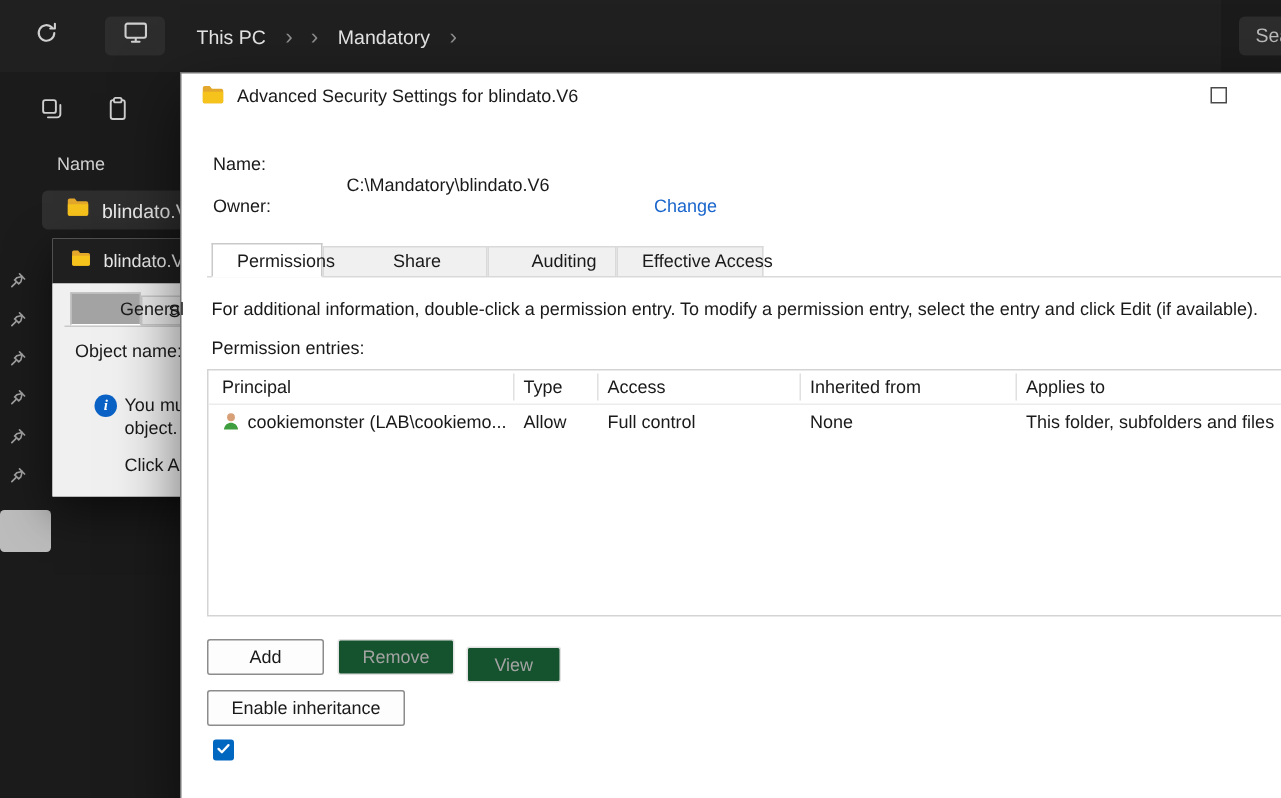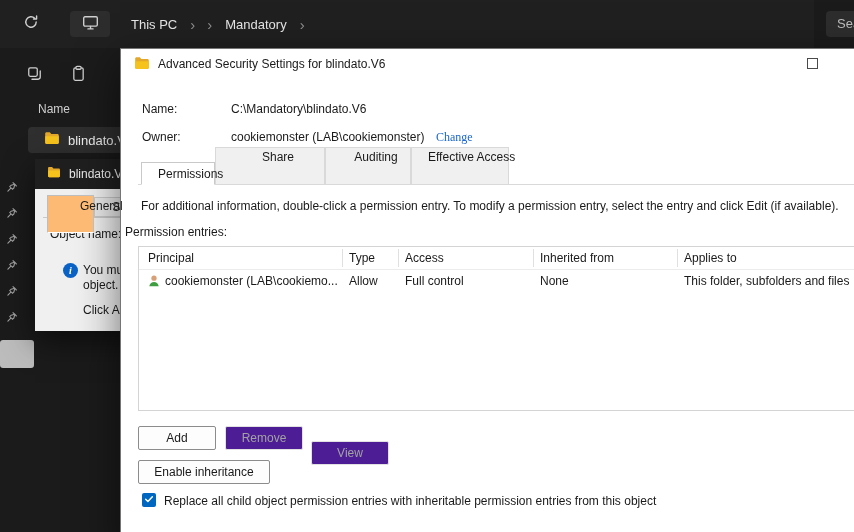--- a/index.html
+++ b/index.html
@@ -32,60 +32,60 @@
   .nav-sel{position:absolute;left:0;top:340px;width:34px;height:28px;background:#bcbcbc;border-radius:3px;}
 
   
   .props{position:absolute;left:35px;top:159px;width:260px;height:172px;
     box-shadow:0 10px 28px rgba(0,0,0,.55);background:var(--properties_bg,#f0f0f0);}
   .props-title{position:absolute;left:0;top:0;width:100%;height:30px;background:#1f1f1f;
     display:flex;align-items:center;padding-left:12px;}
   .props-title .t{color:#e8e8e8;font-size:12px;margin-left:8px;white-space:nowrap;}
   .props-body{position:absolute;left:0;top:30px;right:0;bottom:0;background:var(--properties_bg,#f0f0f0);color:#1a1a1a;font-size:12px;}
   .ptab{position:absolute;top:8px;height:20px;line-height:19px;text-align:center;font-size:12px;color:#1a1a1a;}
-  .ptab.active{background:#fdba74;border:1px solid #bdbdbd;border-bottom:1px solid #fff;height:38px;line-height:21px;top:6px;z-index:2;padding-left:32px;}
+  .ptab.active{background:#a3a3a3;border:1px solid #bdbdbd;border-bottom:1px solid #fff;height:22px;line-height:21px;top:6px;z-index:2;padding-left:32px;}
   .ptab.inactive{background:#eaeaea;border:1px solid #c9c9c9;}
   .ptabs-line{position:absolute;left:8px;top:28px;width:244px;border-top:1px solid #c9c9c9;}
   .info-icon{position:absolute;width:15px;height:15px;border-radius:50%;background:#0a62c6;color:#fff;
     font-size:10px;font-weight:bold;font-family:"Liberation Serif","DejaVu Serif",serif;font-style:italic;
     display:flex;align-items:center;justify-content:center;}
 
   
   .secdlg{position:absolute;left:120px;top:48px;width:770px;height:500px;background:var(--dialog_bg,#ffffff);
     border:1px solid #757575;box-shadow:0 14px 40px rgba(0,0,0,.55);color:#1a1a1a;font-size:12px;}
   .sec-title{position:absolute;left:0;top:0;width:100%;height:30px;display:flex;align-items:center;padding-left:13px;}
   .sec-title .t{margin-left:8px;font-size:12px;color:#1a1a1a;white-space:nowrap;}
   .max-btn{position:absolute;left:686px;top:9px;width:11px;height:11px;border:1px solid #4a4a4a;background:#fff;}
 
   .f-label{position:absolute;left:21px;white-space:nowrap;}
   .f-value{position:absolute;left:110px;white-space:nowrap;}
   .link{color:var(--link,#1a66cc);cursor:pointer;white-space:nowrap;}
 
   .tabstrip{position:absolute;left:17px;top:112px;width:760px;height:24px;display:flex;align-items:flex-end;
     border-bottom:1px solid #d9d9d9;padding-left:3px;}
   .tab{font-size:12px;text-align:center;color:#1a1a1a;white-space:nowrap;padding-left:16px;}
-  .tab.inactive{height:37px;line-height:19px;background:#f0f0f0;border:1px solid #d9d9d9;border-bottom:none;}
+  .tab.inactive{height:20px;line-height:19px;background:#f0f0f0;border:1px solid #d9d9d9;border-bottom:none;}
   .tab.active{position:relative;height:23px;line-height:22px;background:#fff;border:1px solid #c9c9c9;
     border-bottom:1px solid #fff;margin-bottom:-1px;z-index:2;}
 
   .instruction{position:absolute;left:20px;top:150px;width:900px;white-space:nowrap;}
-  .entries-label{position:absolute;left:4px;top:176px;white-space:nowrap;}
+  .entries-label{position:absolute;left:20px;top:176px;white-space:nowrap;}
 
   .ptable{position:absolute;left:17px;top:197px;width:740px;height:165px;border:1px solid #d4d4d4;background:#fff;}
   .ptable .hcell{position:absolute;top:4px;font-size:12px;color:#1a1a1a;white-space:nowrap;text-align:right;}
   .ptable .hsep{position:absolute;top:2px;height:18px;width:1px;background:#e0e0e0;}
   .ptable .hline{position:absolute;left:0;top:22px;width:100%;border-top:1px solid #ececec;}
   .prow{position:absolute;left:0;top:23px;width:100%;height:22px;}
   .prow .cell{position:absolute;top:4px;font-size:12px;color:#1a1a1a;white-space:nowrap;}
   .prow .principal{left:26px;width:176px;overflow:hidden;}
 
   .btn{position:absolute;height:24px;display:flex;align-items:center;justify-content:center;
     font-size:12px;border-radius:2px;}
   .btn.enabled{background:#fdfdfd;border:1px solid #8c8c8c;color:#1a1a1a;cursor:pointer;}
-  .btn.disabled{background:#4c1d95;border:1px solid #e2e2e2;color:#a3a3a3;}
+  .btn.disabled{background:#14532d;border:1px solid #e2e2e2;color:#a3a3a3;}
 
   .cbx{position:absolute;left:21px;top:444px;width:14px;height:14px;background:var(--accent,#0067c0);
     border-radius:2px;display:flex;align-items:center;justify-content:center;cursor:pointer;}
   .cbx-label{position:absolute;left:43px;top:445px;white-space:nowrap;cursor:pointer;}
 </style>
 </head>
 <body>
 
 <div class="screen">
 
@@ -230,24 +230,23 @@
         <svg width="16" height="16" viewBox="0 0 16 16">
             <path d="M1.2 3.6c0-.7.6-1.3 1.3-1.3h3.3l1.5 1.8h6.2c.7 0 1.3.6 1.3 1.3v7.2c0 .7-.6 1.3-1.3 1.3H2.5c-.7 0-1.3-.6-1.3-1.3V3.6z" fill="#e3a82b"></path>
             <path d="M1.2 6.2h13.6v6.4c0 .7-.6 1.3-1.3 1.3H2.5c-.7 0-1.3-.6-1.3-1.3V6.2z" fill="#f6c21c"></path>
           </svg>
       </span>
       <span class="t">Advanced Security Settings for blindato.V6</span>
     </div>
     <div class="max-btn"></div>
 
     <div class="f-label" style="top:53px;">Name:</div>
-    <div class="f-value" style="top:53px;">C:\Mandatory\blindato.V6</div>
+    <div class="f-value" style="top:67px;">C:\Mandatory\blindato.V6</div>
     <div class="f-label" style="top:81px;">Owner:</div>
-    <div class="f-value" style="top:81px;">cookiemonster (LAB\cookiemonster)</div>
-    <div class="abs link" style="left:315px;top:81px;font-family:Liberation Serif, serif;">Change</div>
+    <div class="abs link" style="left:315px;top:81px;">Change</div>
 
     <div class="tabstrip">
       <div class="tab active" style="width:74px;">Permissions</div>
       <div class="tab inactive" style="width:110px;">Share</div>
       <div class="tab inactive" style="width:86px;">Auditing</div>
       <div class="tab inactive" style="width:98px;">Effective Access</div>
     </div>
 
     <div class="instruction">For additional information, double-click a permission entry. To modify a permission entry, select the entry and click Edit (if available).</div>
     <div class="entries-label">Permission entries:</div>
@@ -274,26 +273,25 @@
         <span class="cell principal">cookiemonster (LAB\cookiemo...</span>
         <span class="cell" style="left:210px;">Allow</span>
         <span class="cell" style="left:266px;">Full control</span>
         <span class="cell" style="left:401px;">None</span>
         <span class="cell" style="left:545px;">This folder, subfolders and files</span>
       </div>
     </div>
 
     <div class="btn enabled" style="left:17px;top:377px;width:78px;">Add</div>
     <div class="btn disabled" style="left:104px;top:377px;width:78px;">Remove</div>
-    <div class="btn disabled" style="left:190px;top:392px;width:78px;">View</div>
+    <div class="btn disabled" style="left:190px;top:382px;width:63px;">View</div>
     <div class="btn enabled" style="left:17px;top:411px;width:132px;">Enable inheritance</div>
 
     <div class="cbx">
       <span>
         <svg width="10" height="10" viewBox="0 0 12 12">
             <path d="M2 6.3 4.7 9 10 3.3" fill="none" stroke="#ffffff" stroke-width="1.8" stroke-linecap="round" stroke-linejoin="round"></path>
           </svg>
       </span>
     </div>
-    <div class="cbx-label">Replace all child object permission entries with inheritable permission entries from this object</div>
   </div>
 
 </div>
 
 </body></html>

